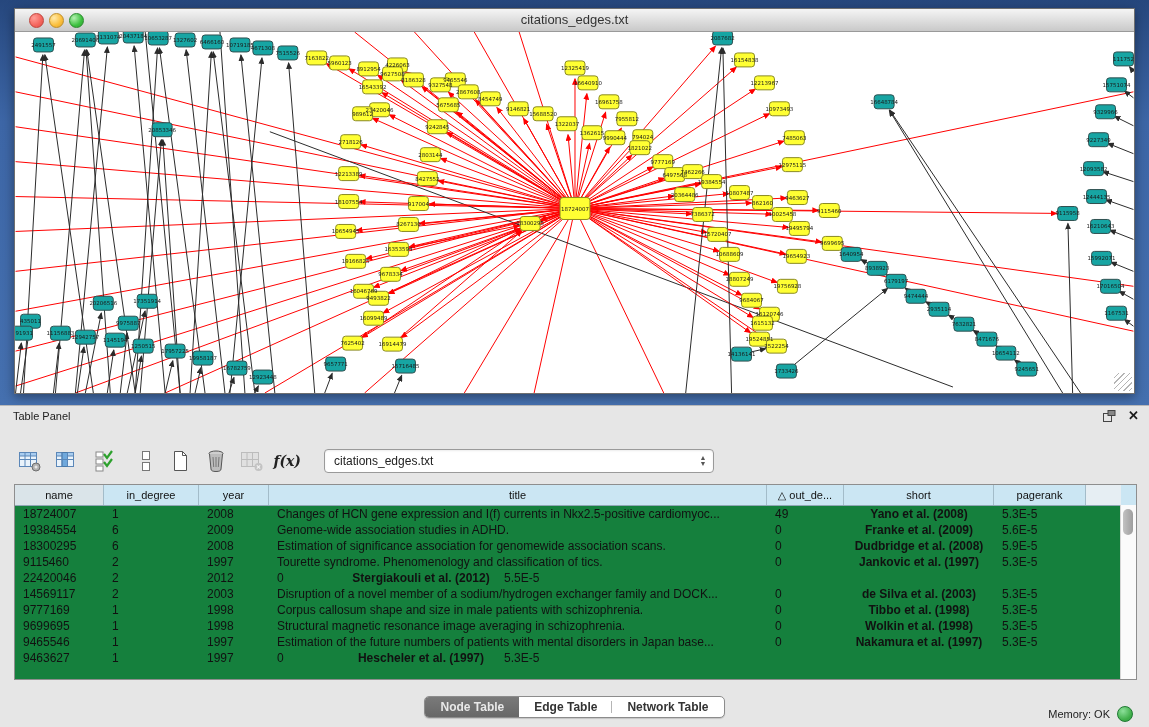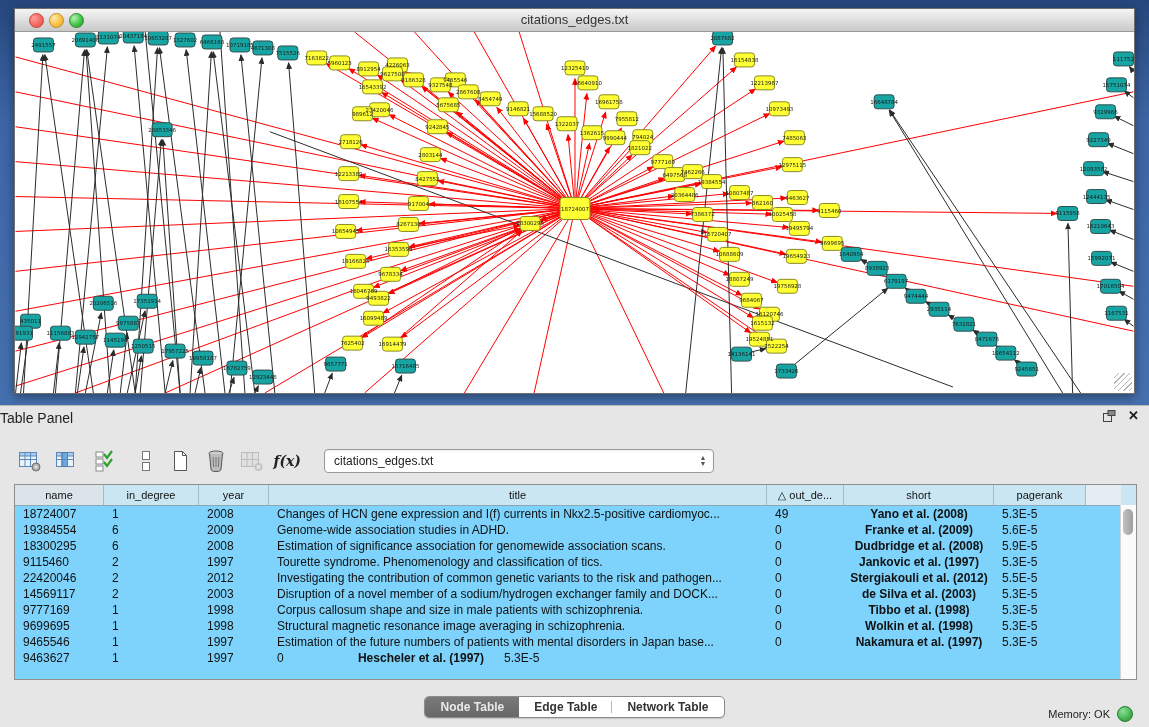--- a/index.html
+++ b/index.html
@@ -21,38 +21,38 @@
   .tl.grn{left:54px;background:radial-gradient(circle at 4px 4px,#b4f0b0,#3cc13f 60%,#2f9e33);border:1px solid #2a8a2d;}
   .gtitle .t{position:absolute;left:0;right:0;top:3px;text-align:center;
              font-size:13px;color:#333;}
   .gcanvas{position:relative;width:1119px;height:361px;background:#fff;overflow:hidden;}
   .grip{position:absolute;right:2px;bottom:2px;width:18px;height:18px;
         background:repeating-linear-gradient(135deg,transparent 0 3px,#b5b5b5 3px 4px);}
 
   
   .tpanel{position:absolute;left:0;top:405px;width:1149px;height:322px;
           background:#e6e6e6;border-top:1px solid #b8b8b8;}
-  .ptitle{position:absolute;left:0;top:4px;font-size:14px;color:#222;text-align:center;}
+  .ptitle{position:absolute;left:13px;top:4px;font-size:11px;color:#222;text-align:center;}
   .pbtns{position:absolute;right:10px;top:3px;display:flex;gap:12px;align-items:center;}
   .floatico svg{display:block;}
   .closex{font-size:13px;font-weight:bold;color:#1a1a1a;line-height:13px;}
 
   .toolbar{position:absolute;left:16px;top:40px;height:30px;display:flex;align-items:center;gap:11px;}
   .tbtn{width:26px;height:26px;display:flex;align-items:center;justify-content:flex-end;}
   .fx{font-family:"DejaVu Serif",serif;font-style:italic;font-size:14px;color:#222;font-weight:bold;}
   .combo{margin-left:12px;width:388px;height:22px;background:#fff;border:1px solid #9a9a9a;
          border-radius:4px;position:relative;display:flex;align-items:center;
          box-shadow:inset 0 1px 2px rgba(0,0,0,.08);}
   .combo .cv{font-size:12px;color:#222;padding-left:9px;}
   .combo .step{position:absolute;right:3px;top:2px;bottom:2px;width:14px;
                display:flex;flex-direction:column;align-items:center;justify-content:center;color:#555;}
   .combo .step span{font-size:7px;line-height:6px;}
 
   .grid{position:absolute;left:14px;top:78px;width:1121px;height:194px;
-        background:#7dd3fc;border:1px solid #8e8e8e;}
+        background:#15803d;border:1px solid #8e8e8e;}
   .ghead{display:flex;height:20px;background:#cbe6f3;border-bottom:1px solid #8fa7b4;}
   .ghead .hc{box-sizing:border-box;border-right:1px solid #a3bcc9;font-size:11px;color:#111;
              display:flex;align-items:center;justify-content:center;overflow:hidden;white-space:nowrap;}
   .ghead .hc.first{background:#dae4e9;}
   .gbody .r{display:flex;height:16px;line-height:16px;font-size:12px;color:#111;white-space:nowrap;}
   .gbody .c{box-sizing:border-box;padding-left:8px;overflow:hidden;text-overflow:clip;}
   .gbody .c.center{text-align:center;padding-left:0;font-weight:bold;}
   .vsb{position:absolute;right:0;top:20px;bottom:0;width:15px;background:#fbfbfb;border-left:1px solid #d5d5d5;}
   .vsb .thumb{position:absolute;left:2px;top:4px;width:10px;height:26px;border-radius:5px;
               background:linear-gradient(90deg,#c2c2c2,#9e9e9e);}
@@ -633,21 +633,20 @@
           <div class="c" style="width:70px">1997</div>
           <div class="c" style="width:498px">Tourette syndrome. Phenomenology and classification of tics.</div>
           <div class="c" style="width:77px">0</div>
           <div class="c center" style="width:150px">Jankovic et al. (1997)</div>
           <div class="c" style="width:92px">5.3E-5</div>
         </div>
         <div class="r">
           <div class="c" style="width:89px">22420046</div>
           <div class="c" style="width:95px">2</div>
           <div class="c" style="width:70px">2012</div>
-          <div class="c" style="width:498px">Investigating the contribution of common genetic variants to the risk and pathogen...</div>
           <div class="c" style="width:77px">0</div>
           <div class="c center" style="width:150px">Stergiakouli et al. (2012)</div>
           <div class="c" style="width:92px">5.5E-5</div>
         </div>
         <div class="r">
           <div class="c" style="width:89px">14569117</div>
           <div class="c" style="width:95px">2</div>
           <div class="c" style="width:70px">2003</div>
           <div class="c" style="width:498px">Disruption of a novel member of a sodium/hydrogen exchanger family and DOCK...</div>
           <div class="c" style="width:77px">0</div>

